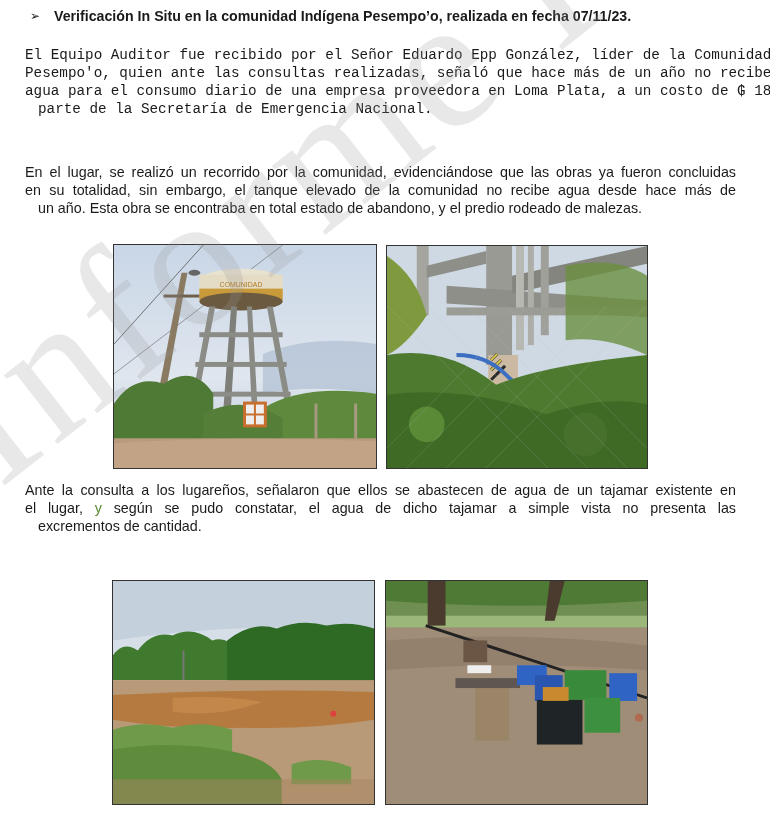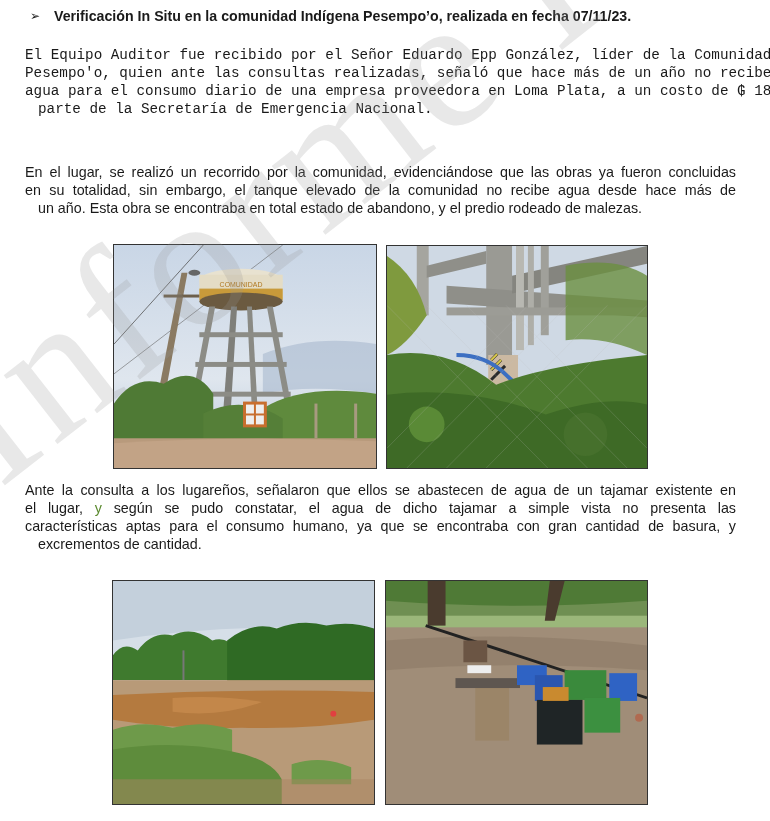--- a/index.html
+++ b/index.html
@@ -182,21 +182,20 @@
       <g stroke="#bcbcbc" stroke-width="0.4" opacity="0.5">
         <path d="M0 60 L162 224 M40 60 L202 224 M80 60 L242 224 M120 60 L262 204"></path>
         <path d="M262 60 L100 224 M222 60 L60 224 M182 60 L20 224 M142 60 L0 204"></path>
       </g>
     </svg>
   </div>
 
   <div class="para" style="top:481px;">
     <span class="line">Ante la consulta a los lugareños, señalaron que ellos se abastecen de agua de un tajamar existente en</span>
     <span class="line"><span>el lugar, </span><span class="green">y</span><span> según se pudo constatar, el agua de dicho tajamar a simple vista no presenta las</span></span>
-    <span class="line">características aptas para el consumo humano, ya que se encontraba con gran cantidad de basura, y</span>
     <span class="line last">excrementos de cantidad.</span>
   </div>
 
   <div class="photo" style="left:112px; top:580px; width:263px; height:225px;">
     <svg viewBox="0 0 263 225" preserveAspectRatio="none">
       <rect width="263" height="225" fill="#d6dfe8"></rect>
       <path d="M0 0 L263 0 L263 50 Q130 40 0 60 Z" fill="#c4d0dc"></path>
 
       <path d="M0 75 Q10 60 25 70 Q40 50 60 55 Q80 45 100 60 Q115 55 125 70 L125 100 L0 100 Z" fill="#3f7a2e"></path>
       <path d="M115 60 Q140 40 165 48 Q190 38 215 45 Q240 40 263 48 L263 105 L115 105 Z" fill="#2f6a24"></path>

